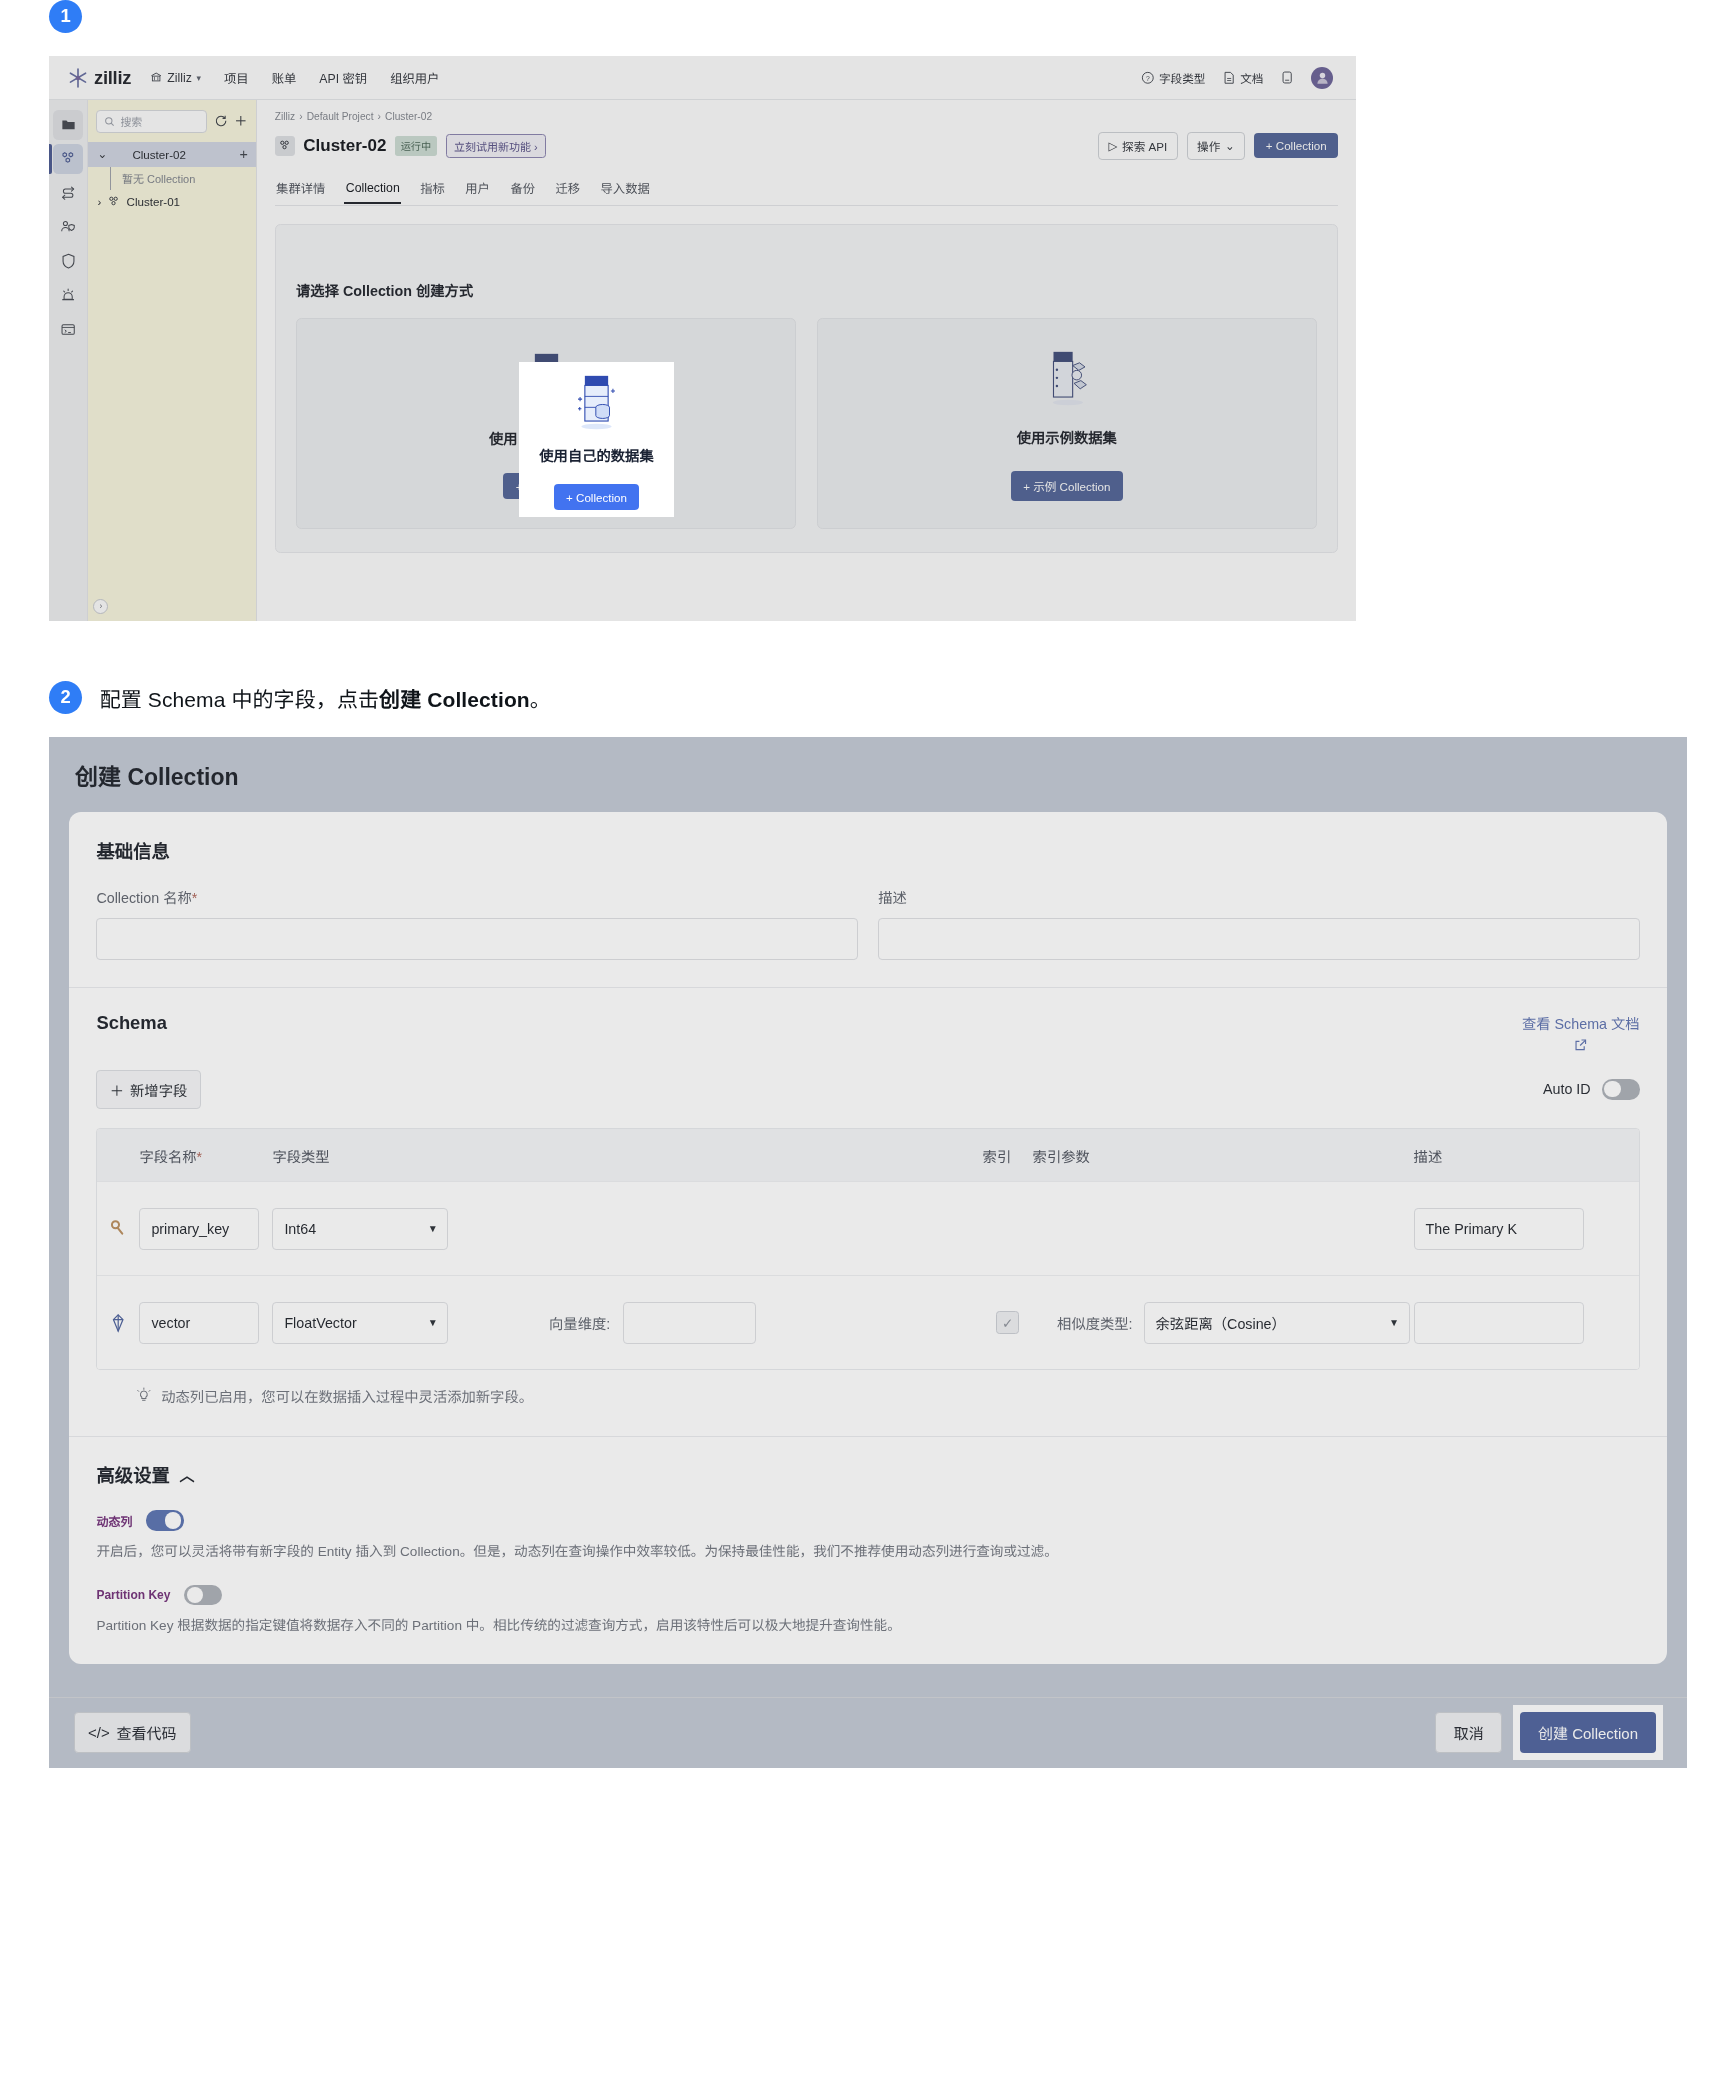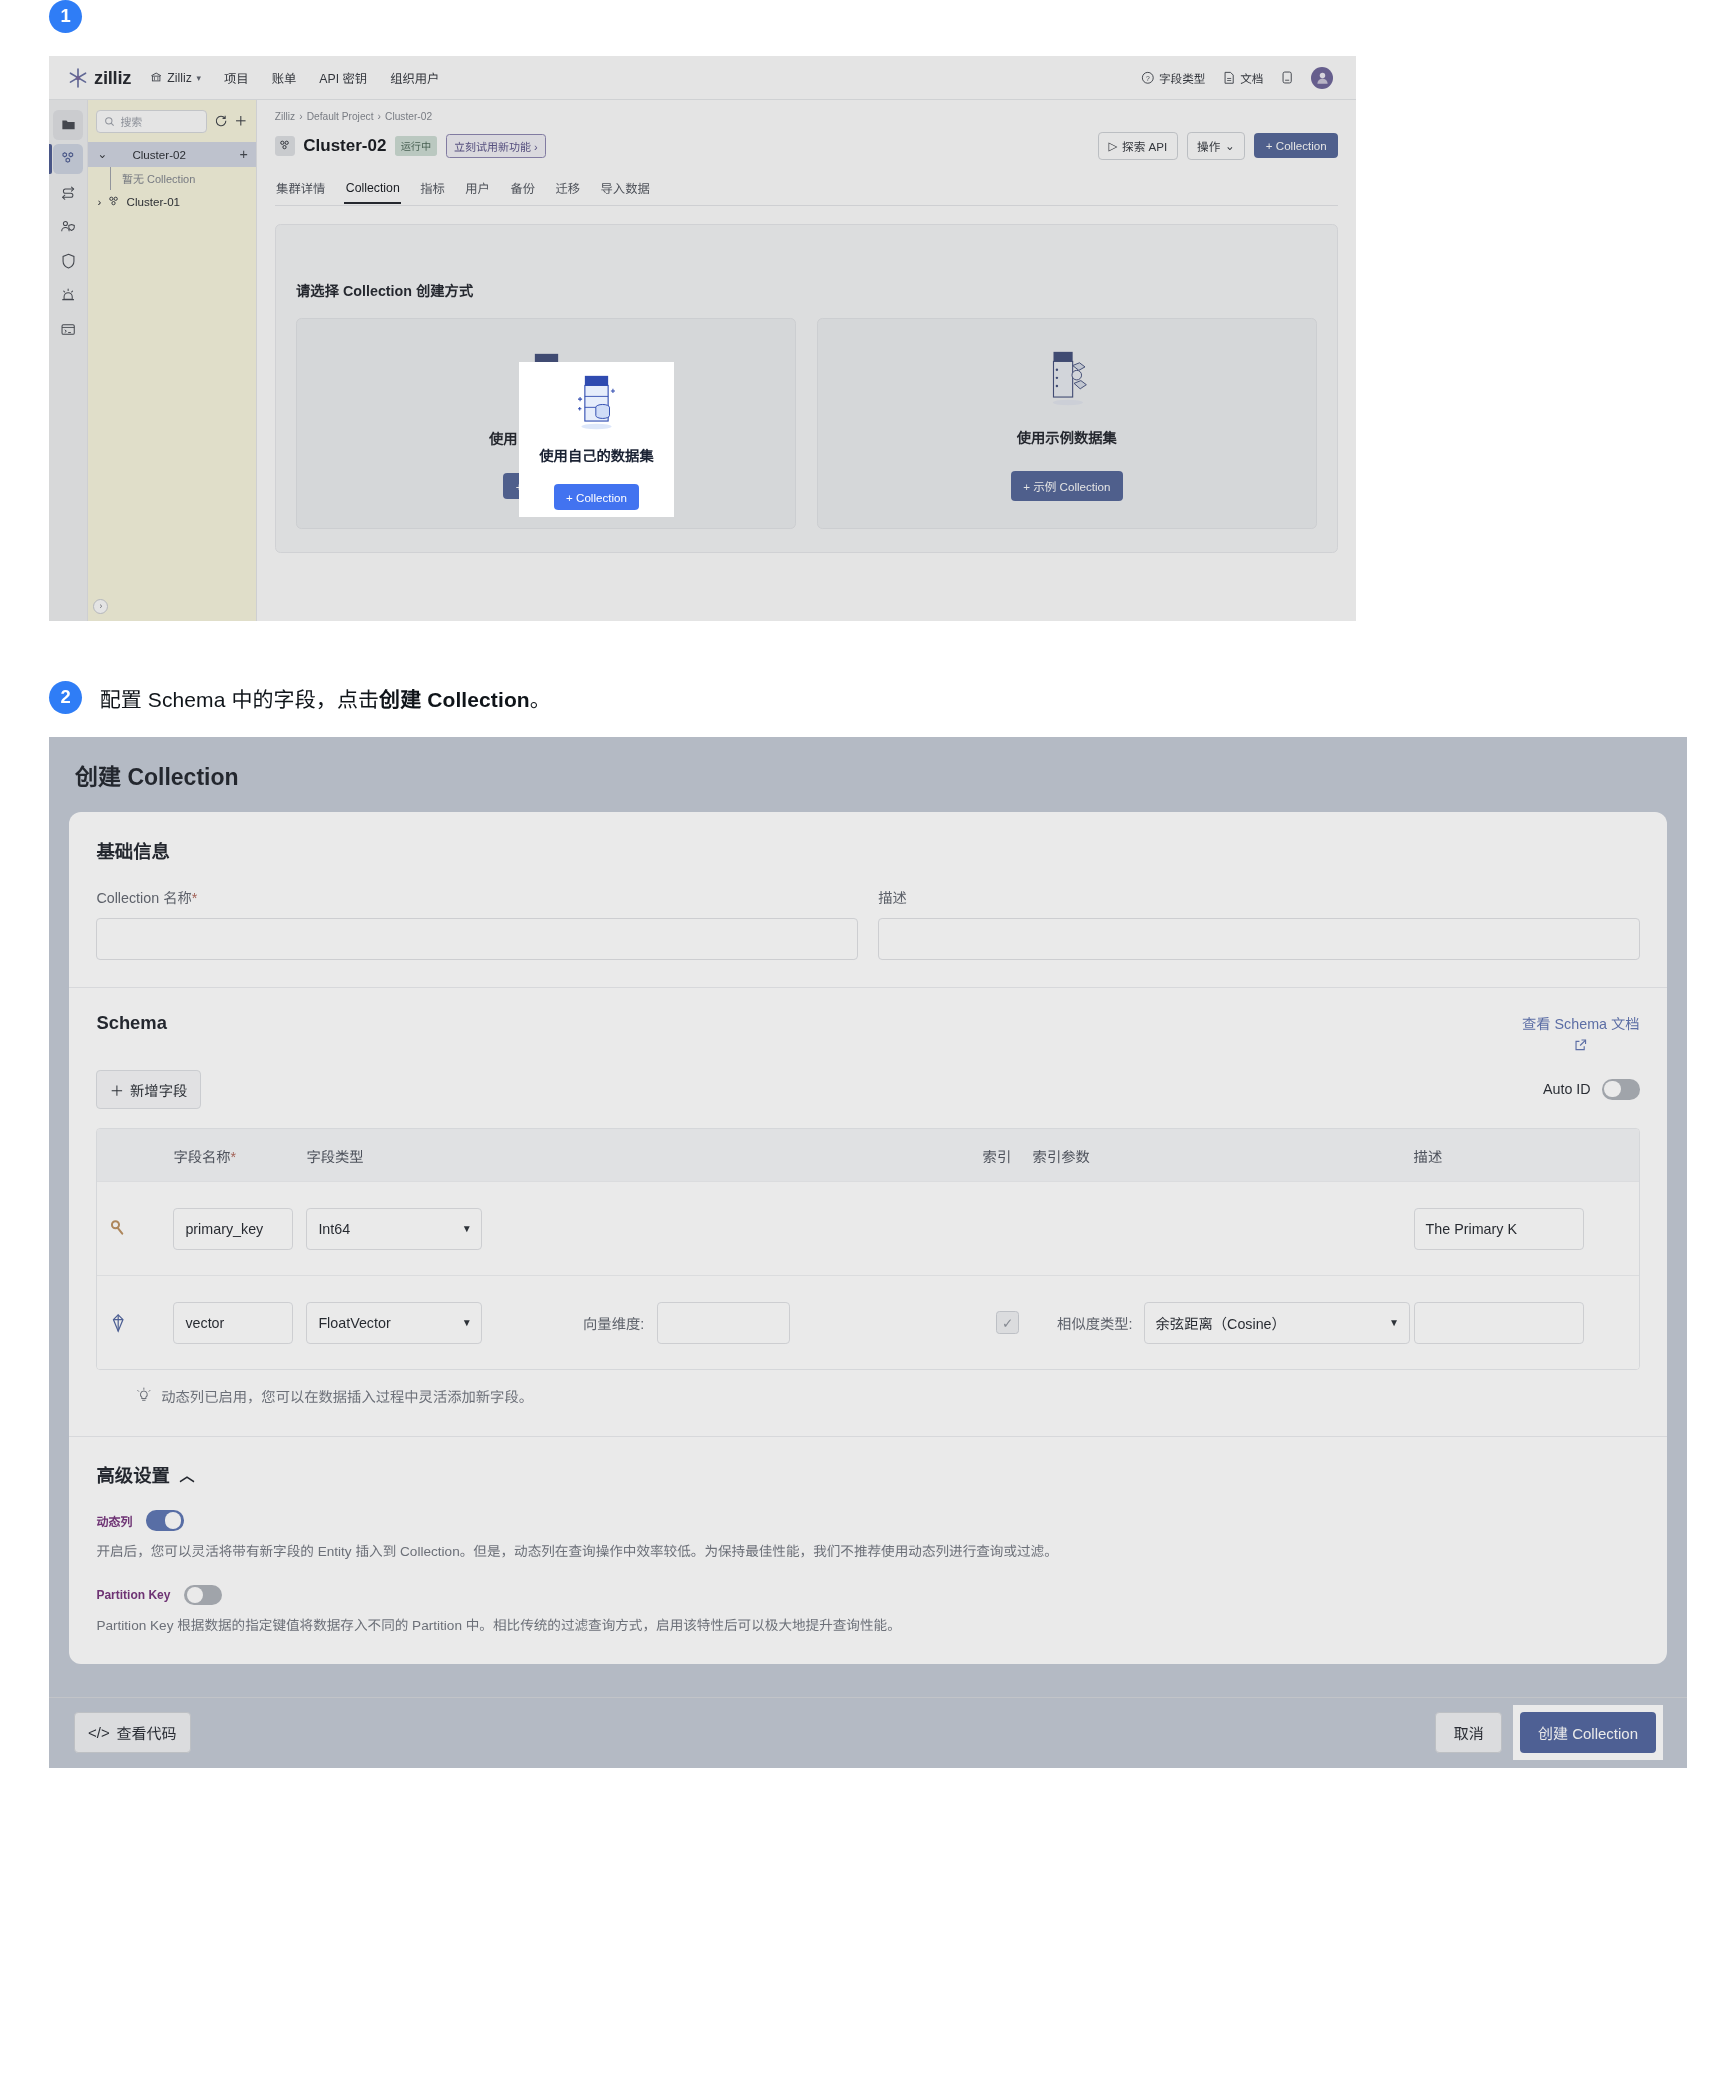--- a/index.html
+++ b/index.html
@@ -306,21 +306,21 @@
 
   .table { margin-top: 19px; border: 0.7px solid #e6e9f0; border-radius: 4.1px; overflow: hidden; }
   .thead {
     background: #f3f5f9;
     display: flex; align-items: center;
     height: 52px;
     font-size: 14.3px; color: #4c5costume; color: #4a5costume;
   }
   .thead > div { font-size: 14.3px; color: #49536a; }
   .c-icon  { width: 42px; }
-  .c-name  { width: 133px; margin-left: 34px; }
+  .c-name  { width: 133px; }
   .c-type  { width: 259px; }
   .c-gap   { flex: 1; }
   .c-index { width: 50px; text-align: left; }
   .c-iparam{ width: 381px; }
   .c-desc  { width: 225px; }
 
   .trow {
     display: flex; align-items: center;
     height: 94px;
     padding: 0;

